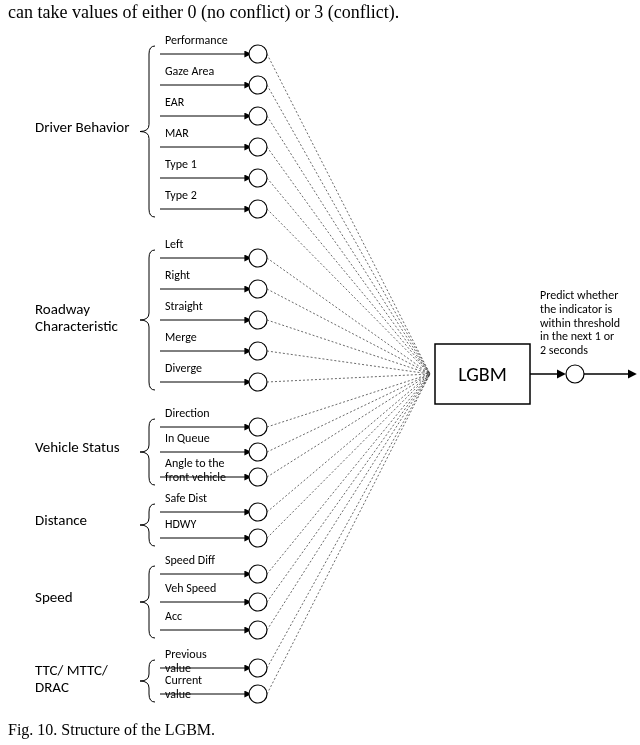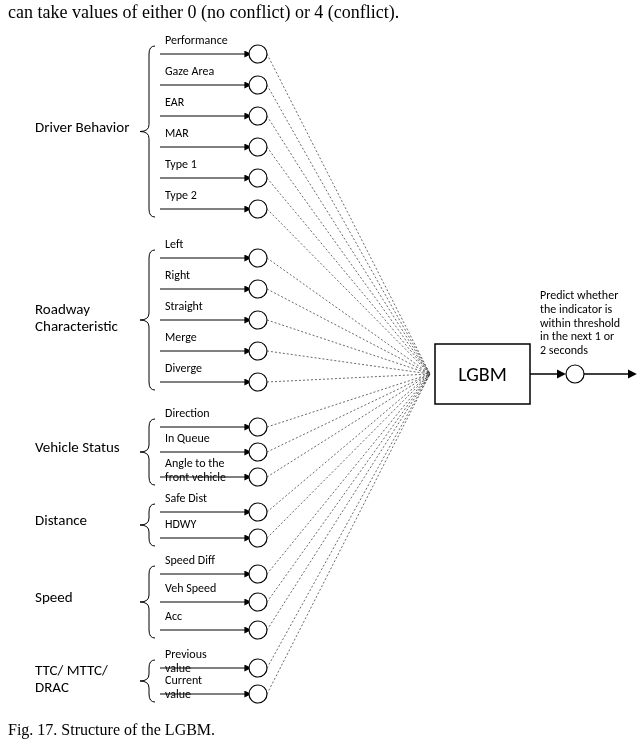--- a/index.html
+++ b/index.html
@@ -42,21 +42,21 @@
   .node { fill: #fff; stroke: #000; stroke-width: 1.2; }
   .brace { fill: none; stroke: #000; stroke-width: 1; }
   .conn { fill: none; stroke: #444; stroke-width: 0.8; stroke-dasharray: 2 2; }
   .featline { stroke: #000; stroke-width: 1; }
   .arrow { fill: none; stroke: #000; stroke-width: 1.3; }
   .box { fill: #fff; stroke: #000; stroke-width: 1.5; }
 </style>
 </head>
 <body>
 
-<div class="top-text">can take values of either 0 (no conflict) or 4 (conflict).</div>
+<div class="top-text">can take values of either 0 (no conflict) or 3 (conflict).</div>
 
 <div class="svg-wrap">
   <svg viewBox="0 0 640 695">
     <defs>
       <marker id="ah" viewBox="0 0 10 10" refX="8" refY="5" markerWidth="7" markerHeight="7" orient="auto">
         <path d="M0,0 L10,5 L0,10 z" fill="#000"></path>
       </marker>
     </defs>
     <g id="dyn">
         <text x="165" y="20" class="featlabel" text-anchor="start"><tspan x="165" dy="0">Performance</tspan></text>
@@ -194,13 +194,13 @@
         <rect x="435" y="320" width="95" height="60" class="box"></rect>
         <text x="482.5" y="357" class="boxlabel" text-anchor="middle"><tspan x="482.5" dy="0">LGBM</tspan></text>
         <line x1="530" y1="350" x2="564" y2="350" class="arrow" marker-end="url(#ah)"></line>
         <circle cx="575" cy="350" r="9" class="node"></circle>
         <line x1="584" y1="350" x2="635" y2="350" class="arrow" marker-end="url(#ah)"></line>
         <text x="540" y="275" class="output-txt" text-anchor="start"><tspan x="540" dy="0">Predict whether</tspan><tspan x="540" dy="1.15em">the indicator is</tspan><tspan x="540" dy="1.15em">within threshold</tspan><tspan x="540" dy="1.15em">in the next 1 or</tspan><tspan x="540" dy="1.15em">2 seconds</tspan></text>
       </g>
   </svg>
 </div>
 
-<div class="caption">Fig. 17.  Structure of the LGBM.</div>
+<div class="caption">Fig. 10.  Structure of the LGBM.</div>
 
 </body></html>

